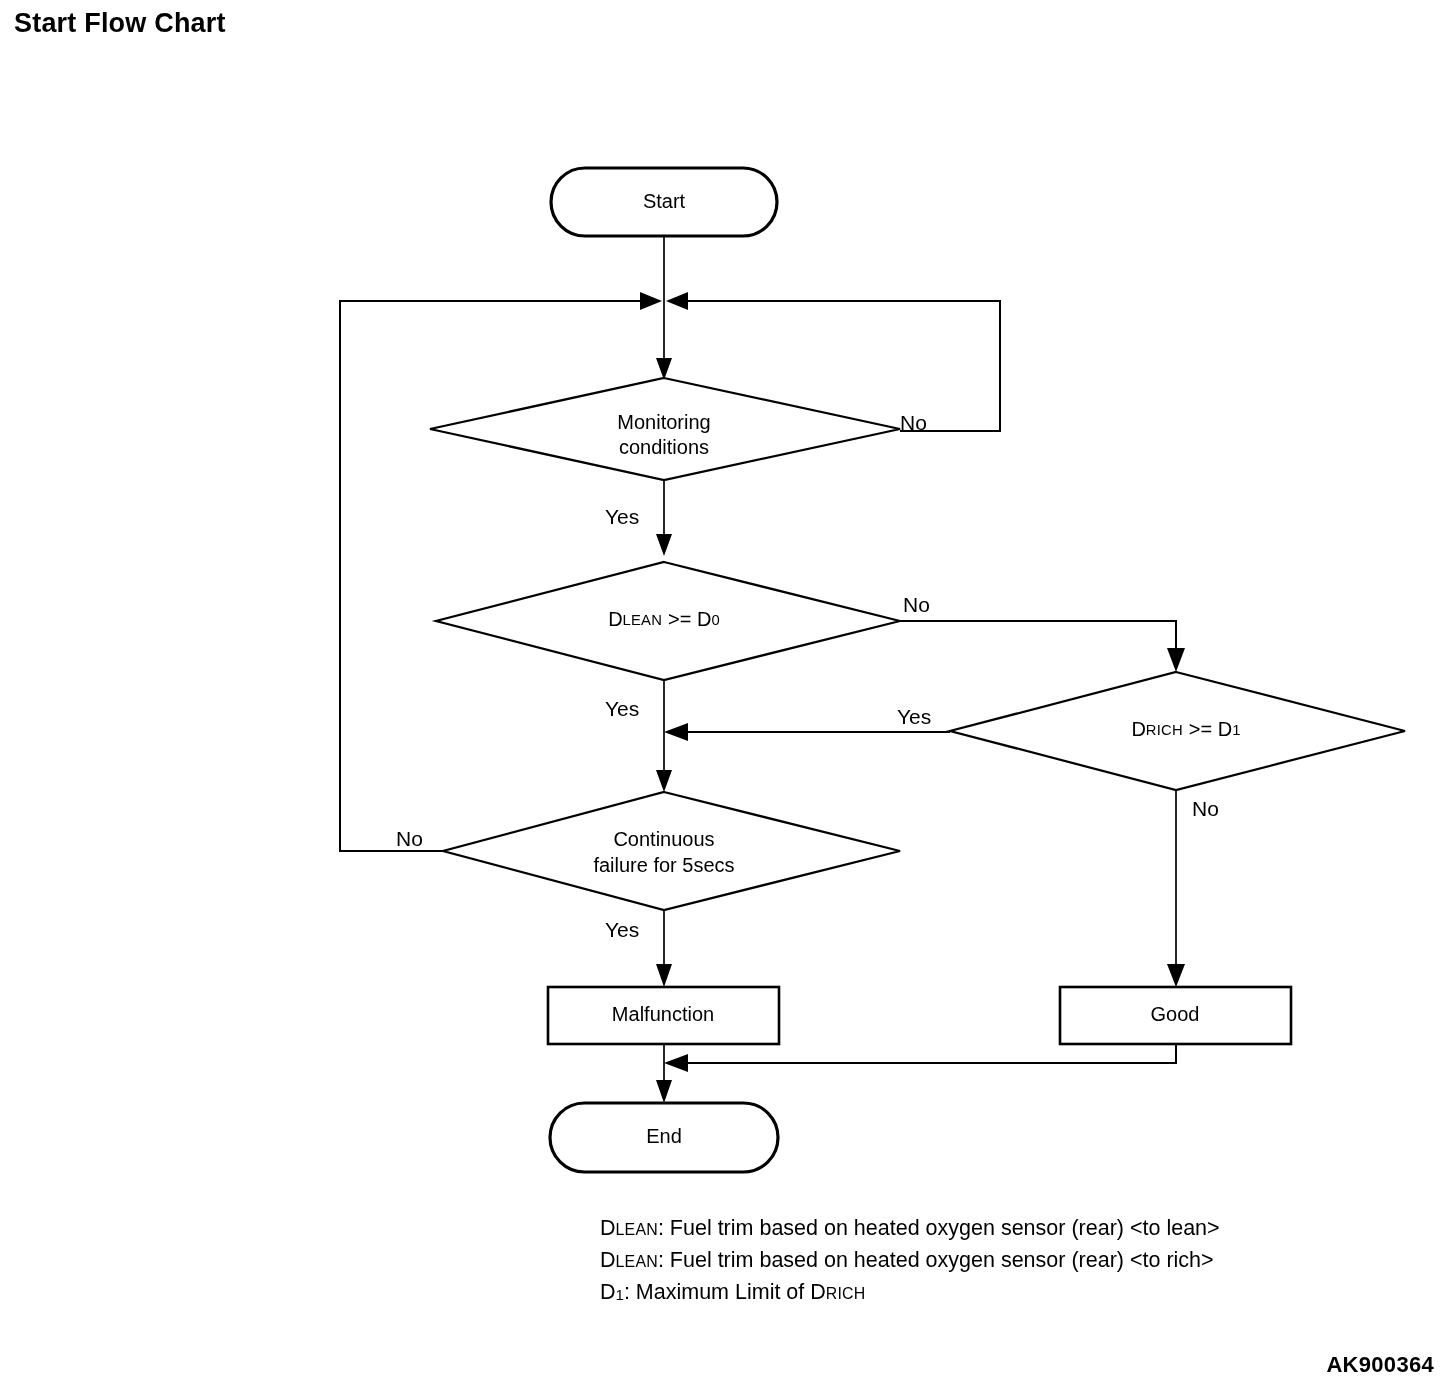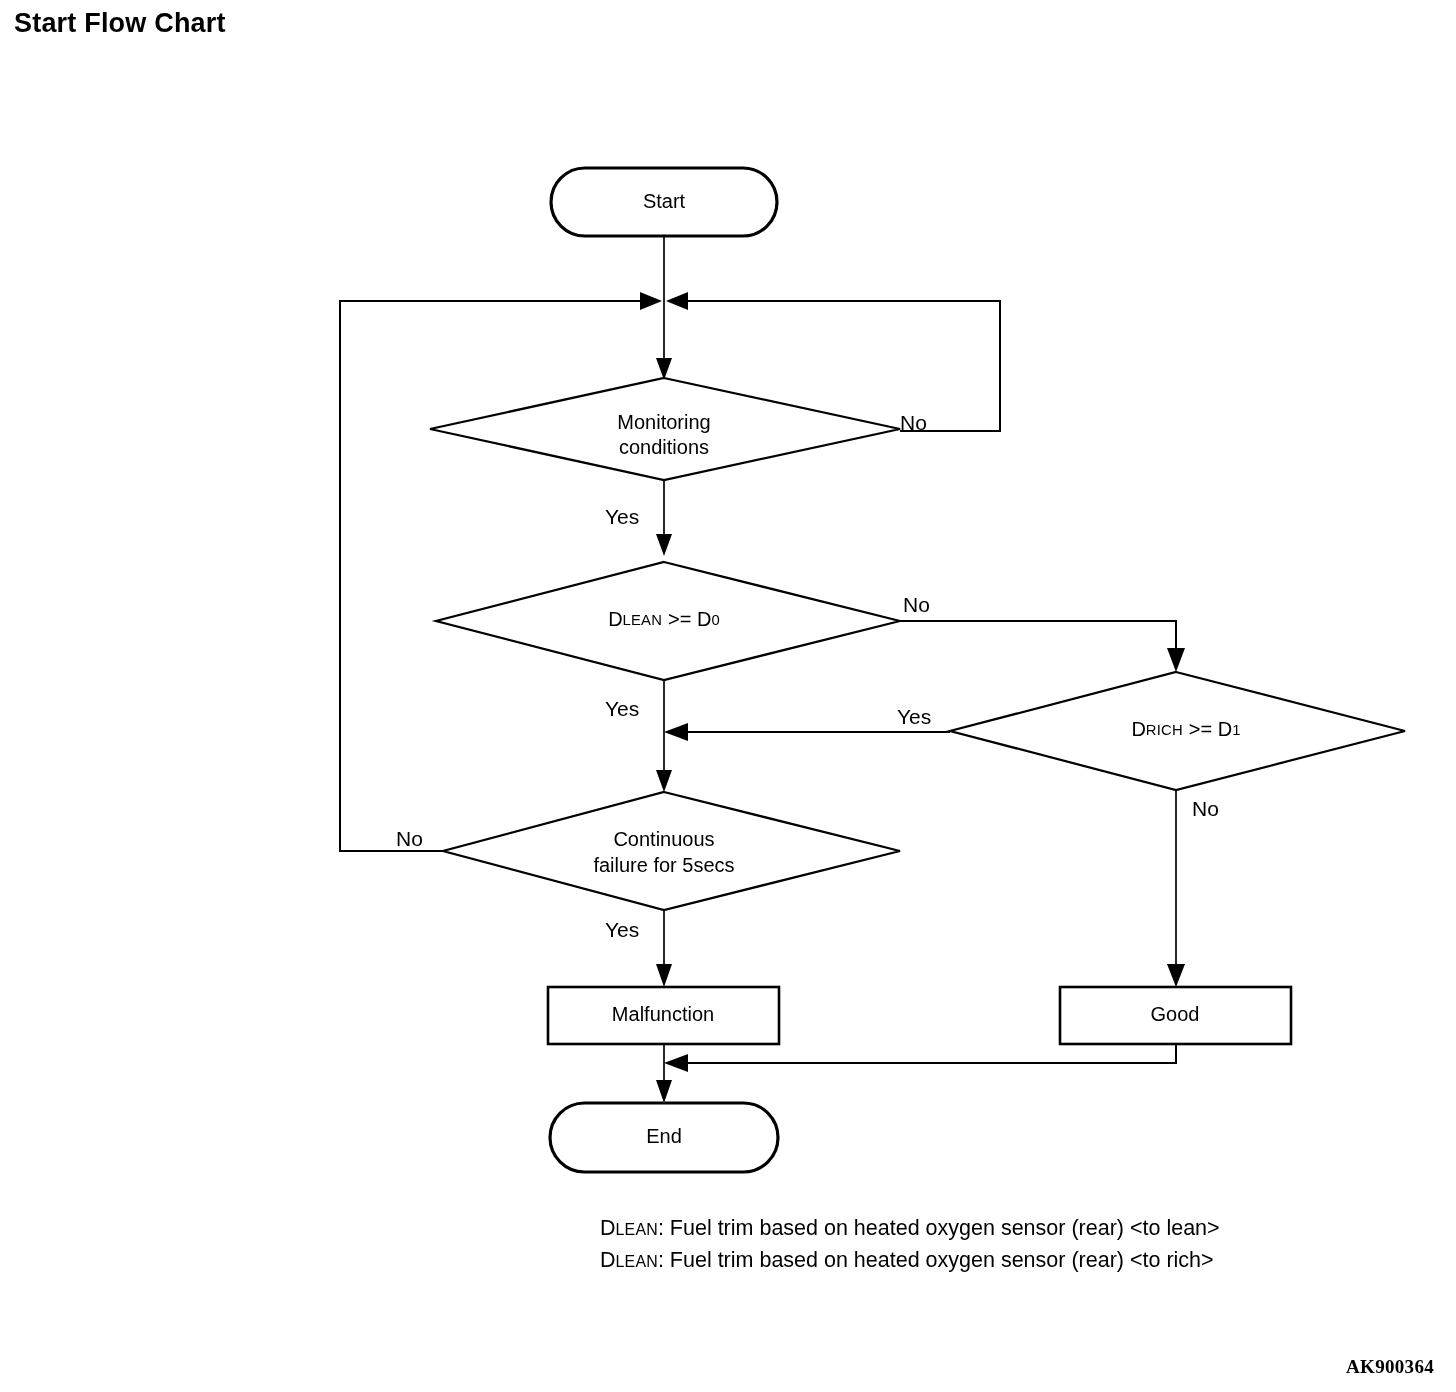--- a/index.html
+++ b/index.html
@@ -81,25 +81,24 @@
   .sub {
     font-size: 0.70em;
     vertical-align: baseline;
     position: relative;
     top: 1px;
   }
   #doc-code {
     position: absolute;
     right: 22px;
     bottom: 14px;
-    font-size: 19px;
+    font-size: 22px;
     font-weight: bold;
     letter-spacing: 0.3px;
     color: #000;
-    font-family: Liberation Serif, serif;
   }
 </style>
 </head>
 <body>
 
 <div id="page-title">Start Flow Chart</div>
 
 <svg id="flow-svg" width="1456" height="1250" viewBox="0 0 1456 1250">
 
   <line class="conn-thin" x1="664" y1="236" x2="664" y2="372"></line>
@@ -174,15 +173,16 @@
   <text class="branch-label" x="396" y="846">No</text>
   <text class="branch-label" x="605" y="937">Yes</text>
 </svg>
 
 <div id="legend">
   <div class="legend-line"><span>D</span><span class="sc">LEAN</span><span>: Fuel trim based on heated oxygen sensor (rear) &lt;to lean&gt;</span></div>
 
   <div class="legend-line"><span>D</span><span class="sc">LEAN</span><span>: Fuel trim based on heated oxygen sensor (rear) &lt;to rich&gt;</span></div>
 
 
+  <div class="legend-line"><span>D</span><span class="sub">1</span><span>: Maximum Limit of D</span><span class="sc">RICH</span></div>
 </div>
 
 <div id="doc-code">AK900364</div>
 
 </body></html>

